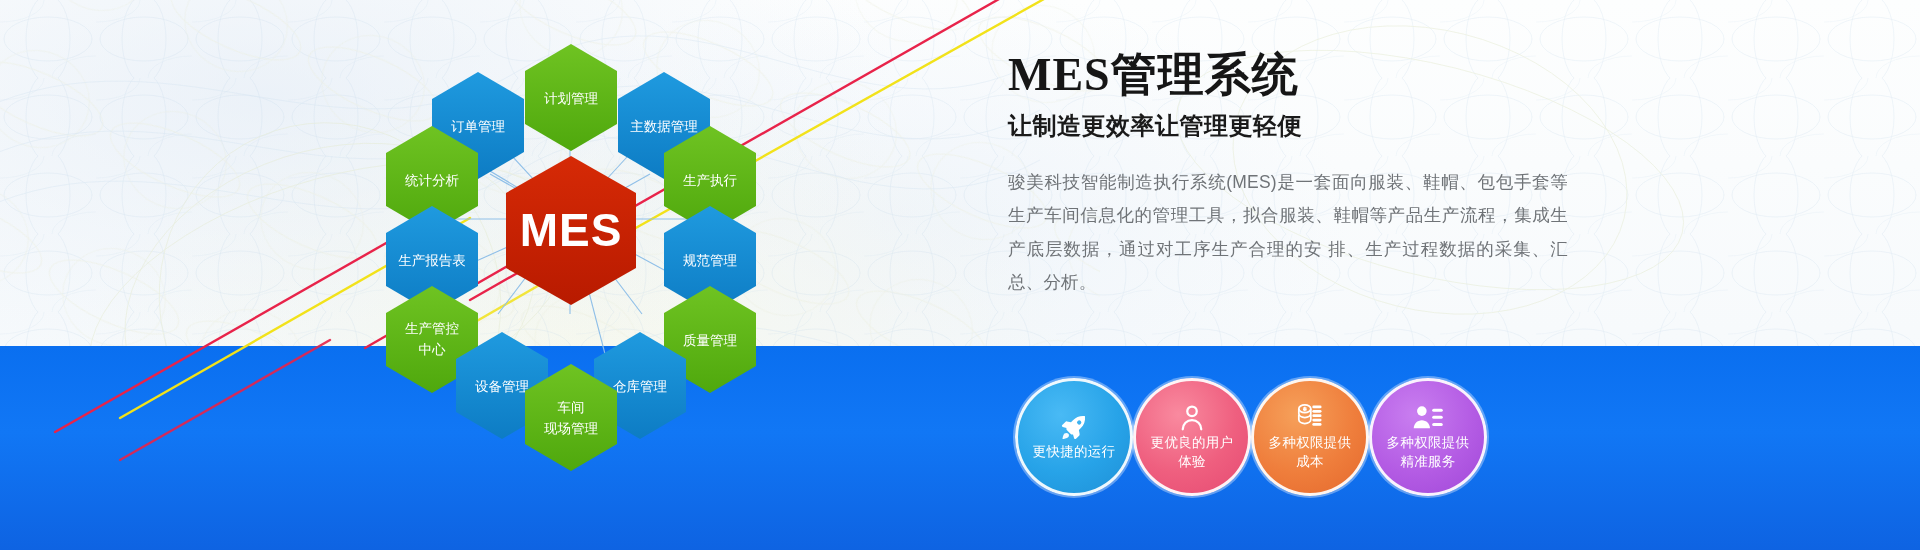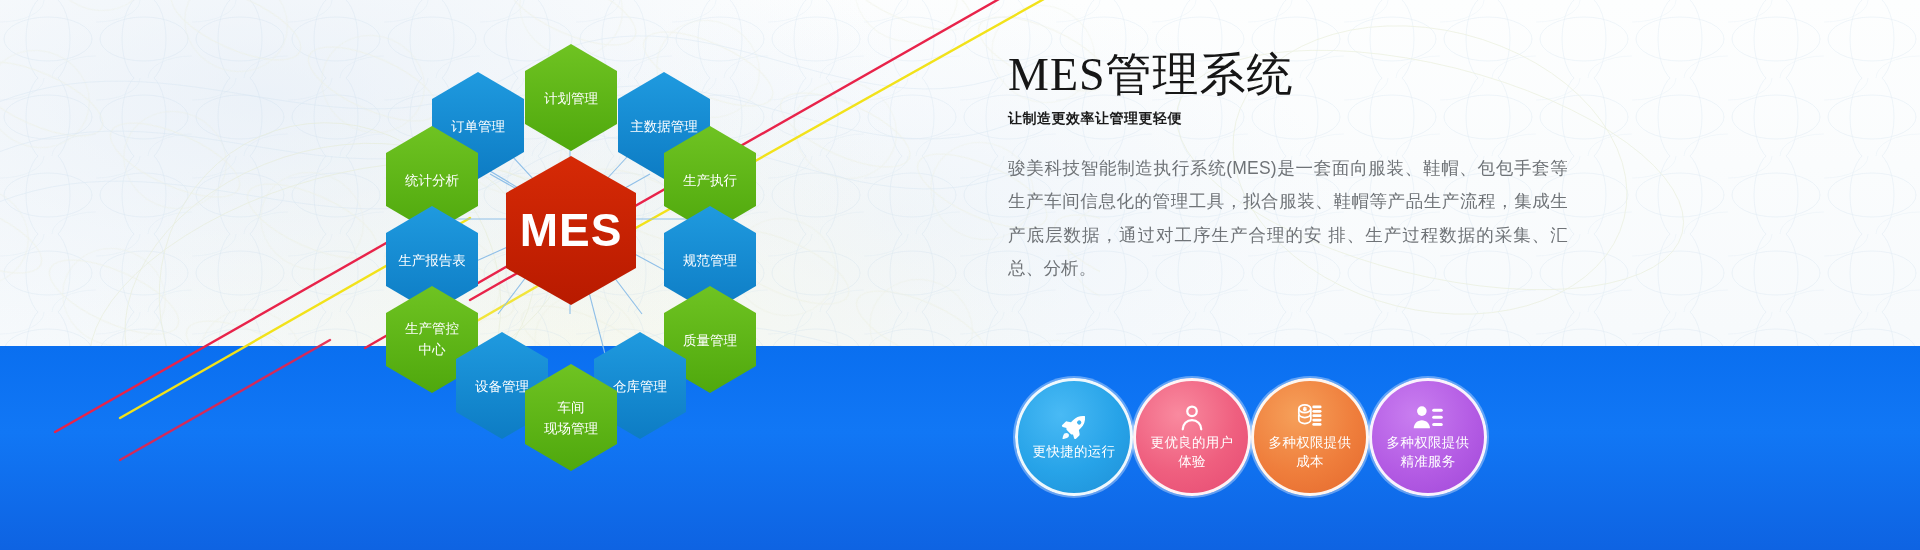--- a/index.html
+++ b/index.html
@@ -48,26 +48,26 @@
   }
   .hx-link{stroke:#8fbfe8;stroke-width:1.1;fill:none;}
 
   
   #right{
     position:absolute;left:1008px;top:50px;width:600px;
   }
   .title{
     margin:0;
     font-family:"Liberation Serif","DejaVu Serif",serif;
-    font-weight:normal;font-size:46px;color:#161616;
+    font-weight:bold;font-size:46px;color:#161616;
     letter-spacing:1px;line-height:1.08;
   }
   .subtitle{
     margin:10px 0 0 0;
-    font-size:14px;color:#1a1a1a;font-weight:600;letter-spacing:.5px;
+    font-size:24px;color:#1a1a1a;font-weight:600;letter-spacing:.5px;
   }
   .desc{
     margin:24px 0 12px 0;width:560px;
     font-size:17.5px;line-height:1.92;color:#6f7377;
     text-align:justify;letter-spacing:.2px;
   }
   
   #badges{
     position:absolute;left:1015px;top:378px;
     display:flex;gap:0;align-items:flex-start;

